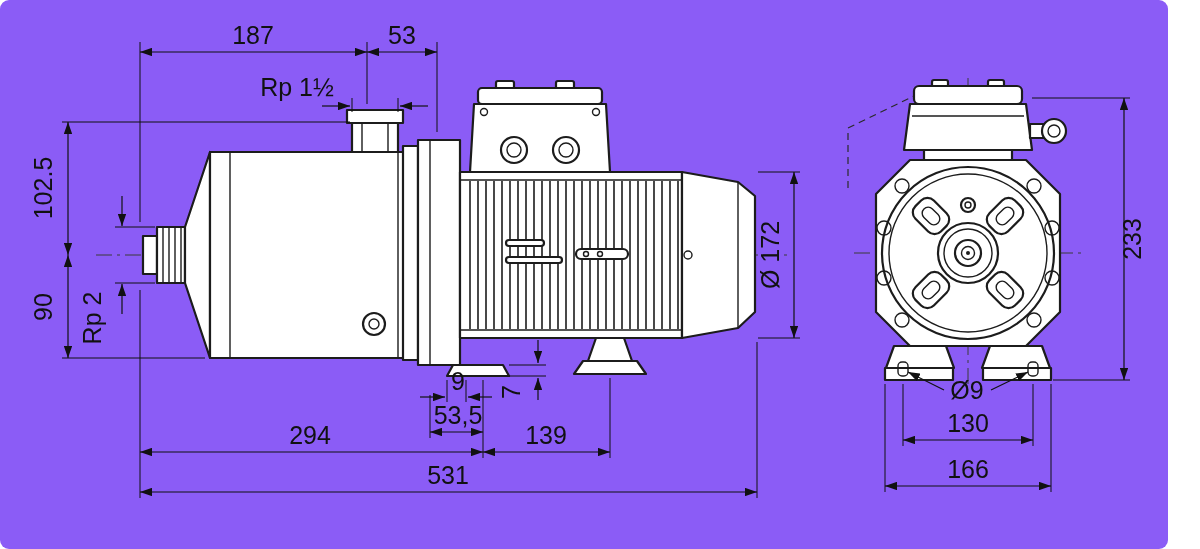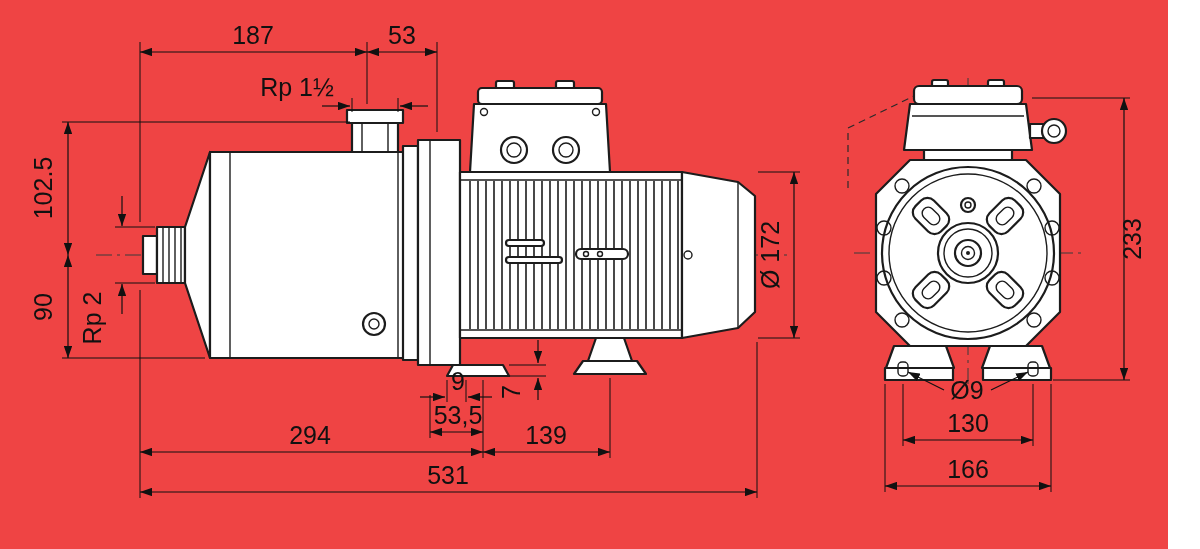--- a/index.html
+++ b/index.html
@@ -1,16 +1,16 @@
 <!DOCTYPE html>
 <html><head>
 <meta charset="utf-8">
 <style>
   html,body{margin:0;padding:0;background:#fff;}
-  .stage{width:1168px;height:549px;position:relative;background:#ef4444;overflow:hidden;}
+  .stage{width:1168px;height:549px;position:relative;background:#8b5cf6;overflow:hidden;border-radius:9px;}
   svg{display:block;}
   .objW{fill:#fff;stroke:#1c1c1c;stroke-width:2.2;stroke-linejoin:round;}
   .thin{fill:none;stroke:#1c1c1c;stroke-width:1.4;}
   .fin{fill:none;stroke:#1c1c1c;stroke-width:1.6;}
   .cl{fill:none;stroke:#3a3a3a;stroke-width:1;stroke-dasharray:16 5 3 5;}
   .hid{fill:none;stroke:#2a2a2a;stroke-width:1.2;stroke-dasharray:7 5;}
   .ext{fill:none;stroke:#111;stroke-width:1;}
   .dim{fill:none;stroke:#111;stroke-width:1.2;marker-start:url(#arr);marker-end:url(#arr);}
   .tail{fill:none;stroke:#111;stroke-width:1.2;marker-end:url(#arr);}
   .dimtext{font:25px "Liberation Sans","DejaVu Sans",sans-serif;fill:#111;}

